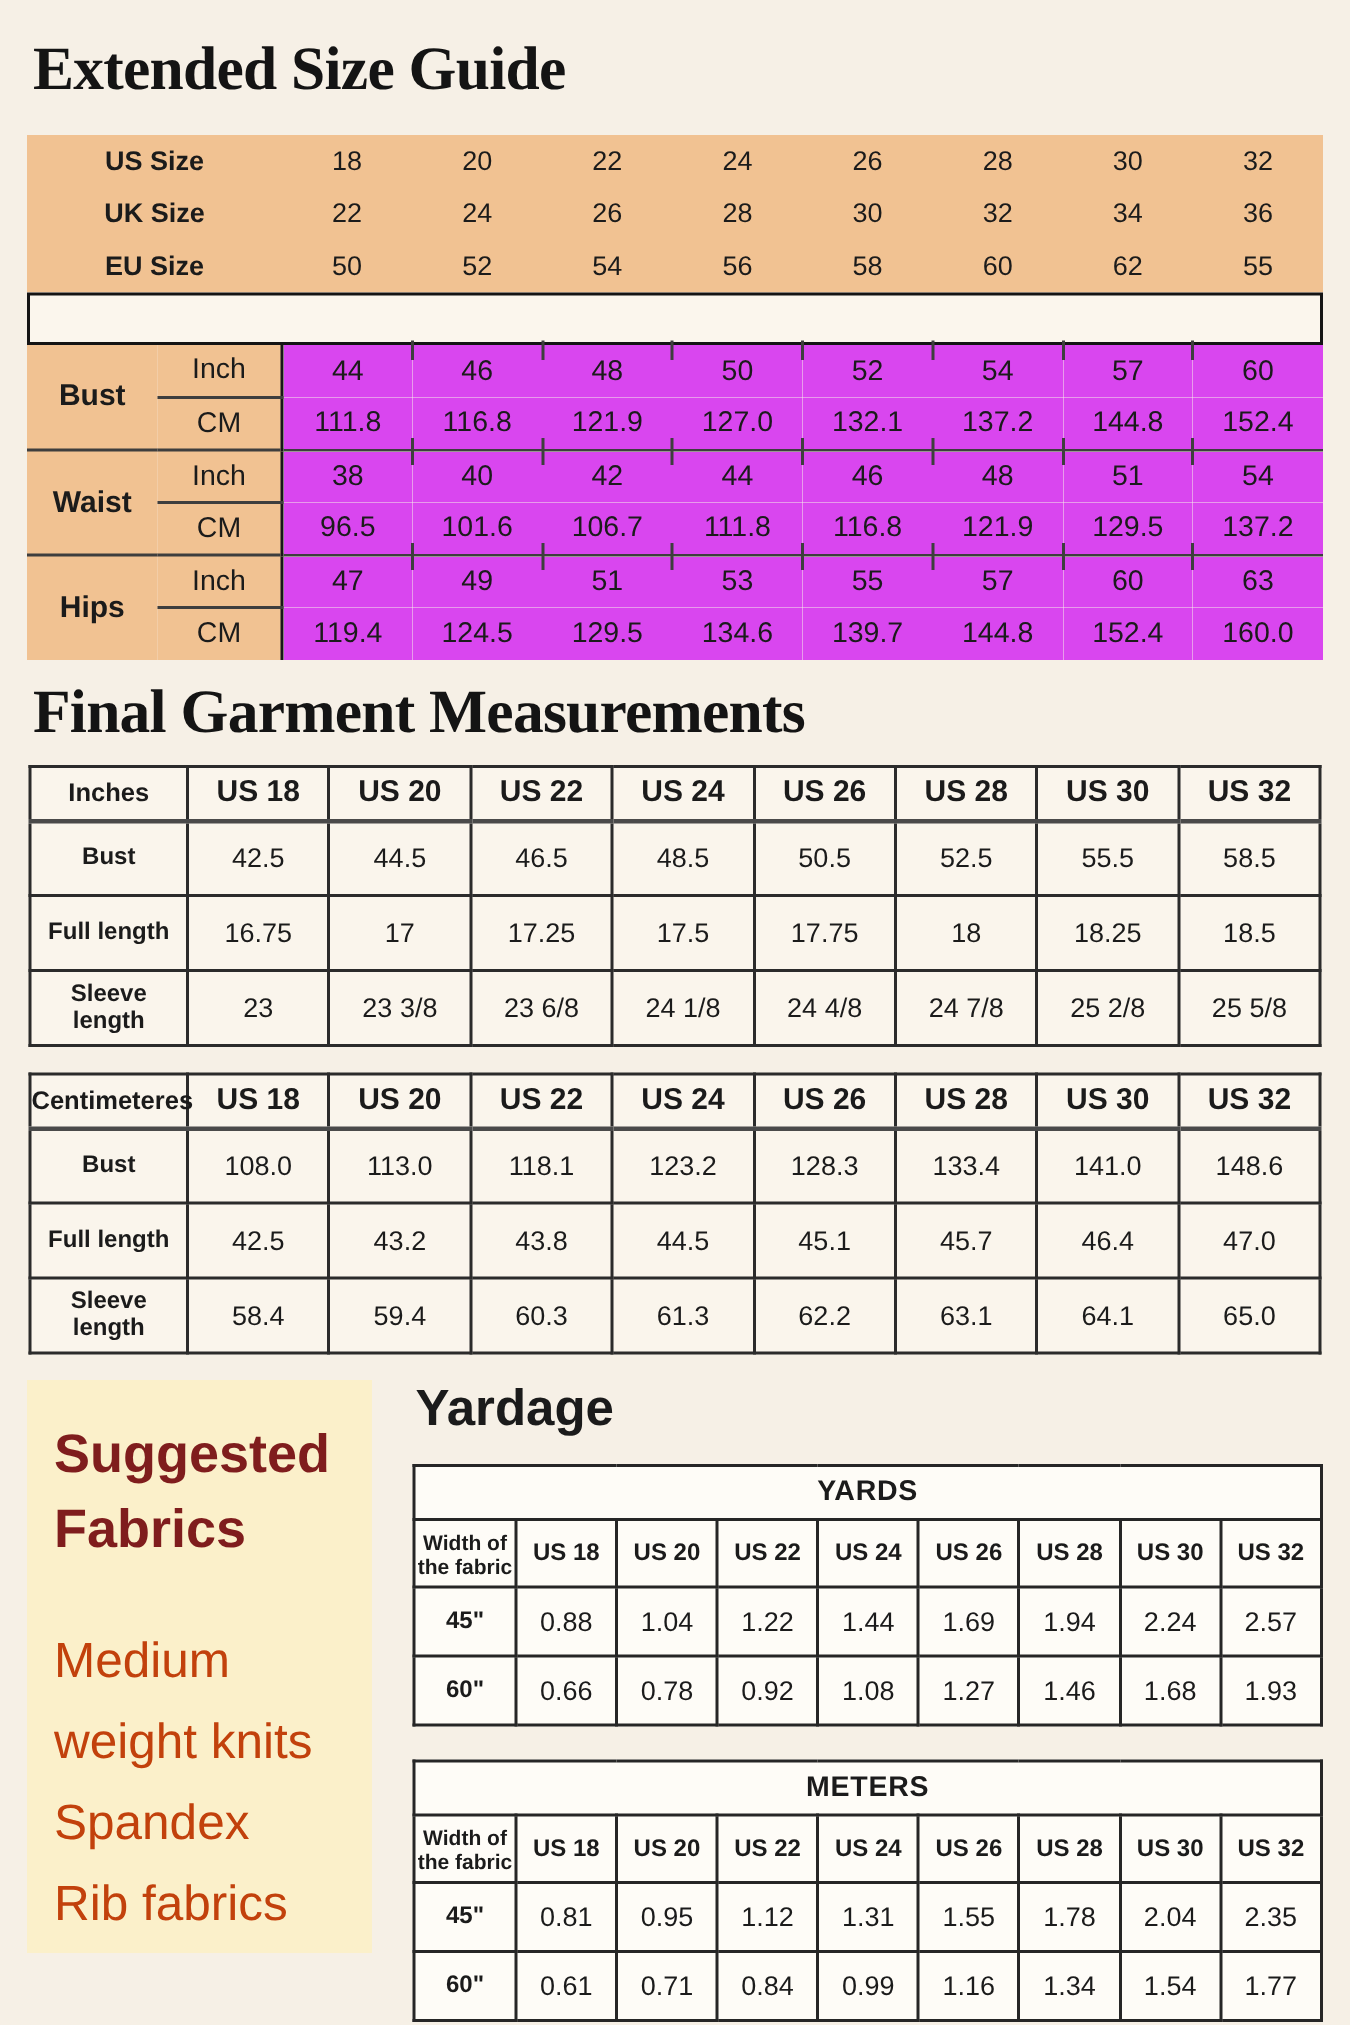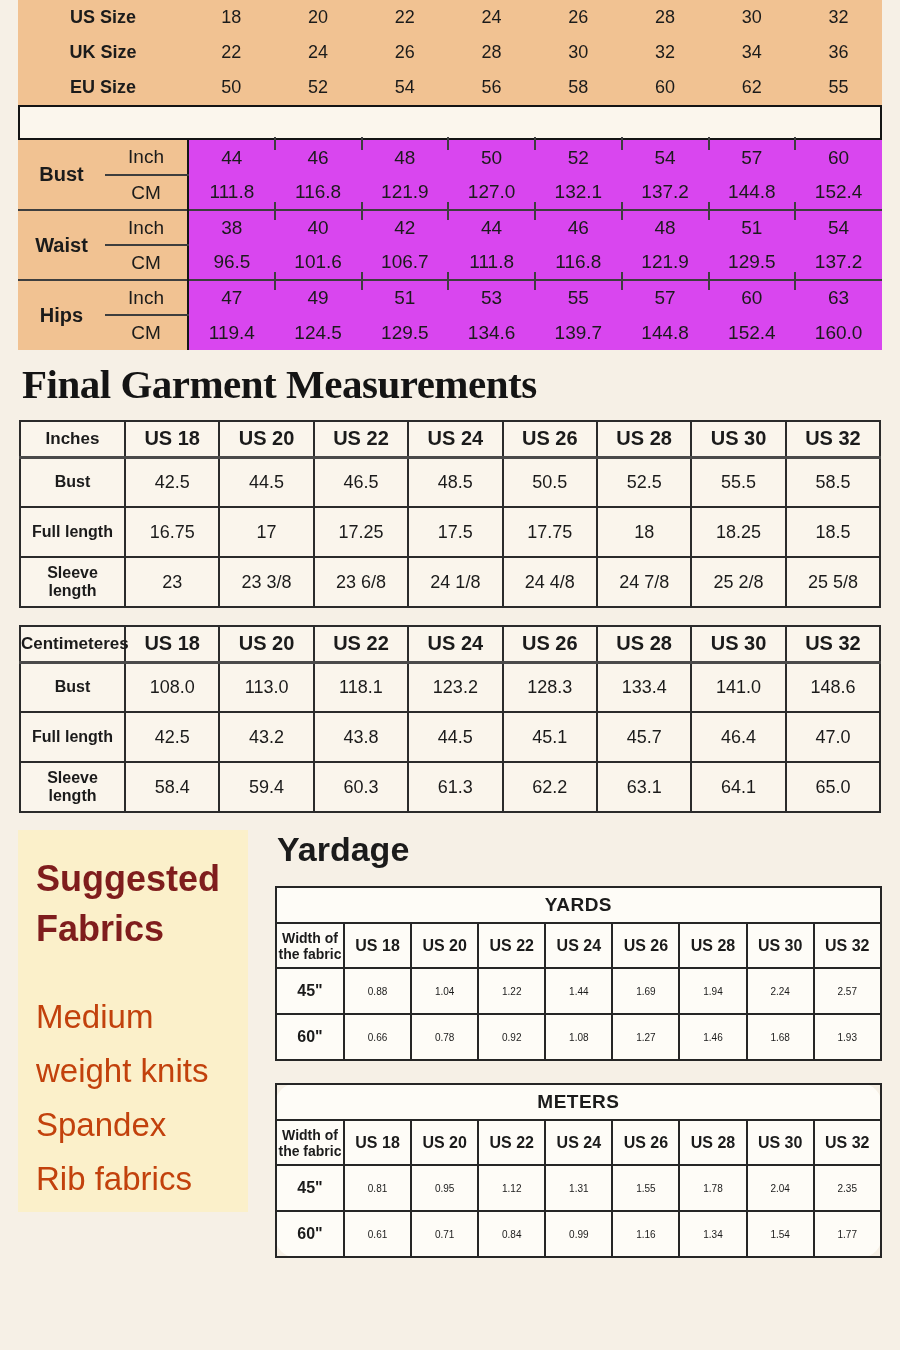--- a/index.html
+++ b/index.html
@@ -66,29 +66,30 @@
   .fab-heading { font-weight:700; font-size:36px; line-height:50px; color:#7f1d1d; }
   .fab-list { margin-top:36px; font-size:33px; line-height:54px; color:#c2410c; }
   .yardage-col { margin-left:27px; width:605px; flex:none; }
   h3.yardage-title { font-size:34px; font-weight:700; line-height:38px; padding-left:2px; }
 
   .yard-table { width:605px; border:2px solid #161616; background:#fefcf7; margin-top:18px; }
   .yard-table th, .yard-table td { border:2px solid #262626; }
   .yard-table th.table-caption { height:36px; font-size:19px; letter-spacing:0.5px; }
   .yard-table th.corner { font-size:14px; line-height:16px; font-weight:700; }
   .yard-table th.col { height:45px; font-size:16px; }
-  .yard-table td { height:46px; font-size:10px; }
+  .yard-table td { height:46px; font-size:18px; }
   .yard-table td.rowlabel { font-weight:700; font-size:16px; }
-  .yard-table.second { margin-top:22px;border-radius:22px; }
+  .yard-table.second { margin-top:22px; }
 </style>
 </head>
 <body>
 
 <div class="page">
 
+  <h1 class="main-title">Extended Size Guide</h1>
 
   <table class="size-chart">
     <colgroup>
       <col style="width:170px">
       <col span="8" style="width:86.75px">
     </colgroup>
     <tbody>
         <tr>
           <td class="lbl">US Size</td>
           <td class="val">18</td>

